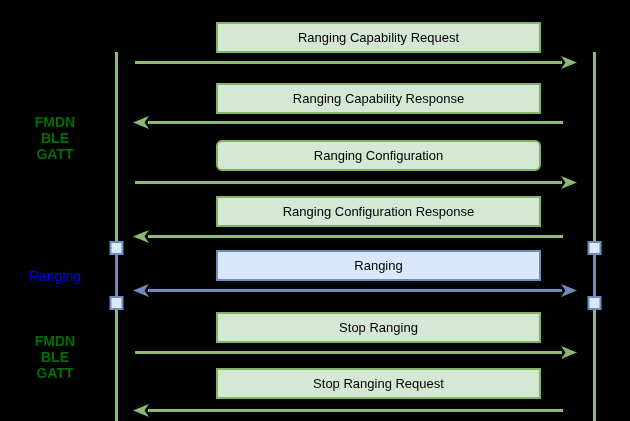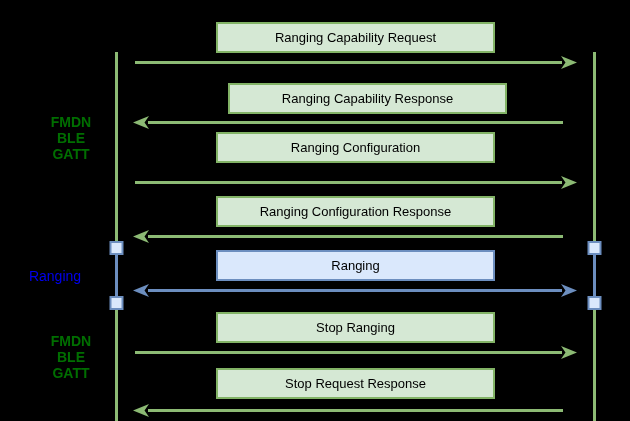--- a/index.html
+++ b/index.html
@@ -16,21 +16,21 @@
     overflow: hidden;
   }
   .overlay {
     position: absolute;
     left: 0;
     top: 0;
   }
   .msg {
     position: absolute;
     left: 216px;
-    width: 279px;
+    width: 325px;
     height: 31px;
     box-sizing: border-box;
     display: flex;
     align-items: center;
     justify-content: center;
     font-size: 13px;
     color: var(--box-text, #000000);
     white-space: nowrap;
   }
   .msg.green {
@@ -45,21 +45,20 @@
     position: absolute;
     left: 0;
     width: 110px;
     text-align: center;
     font-size: 14px;
     line-height: 16px;
   }
   .side-label.green {
     color: var(--label-green, #006e00);
     font-weight: bold;
-    padding-left: 16px;
   }
   .side-label.blue {
     color: var(--label-blue, #0000ee);
     font-weight: normal;
   }
 </style>
 </head>
 <body>
 
 <div class="canvas">
@@ -106,32 +105,32 @@
 
   <div class="side-label green" style="top: 333px;">
     <div>FMDN</div>
     <div>BLE</div>
     <div>GATT</div>
   </div>
 
   <div class="msg green" style="top: 22px;">
     <span>Ranging Capability Request</span>
   </div>
-  <div class="msg green" style="top: 83px; margin-left: 12px;">
+  <div class="msg green" style="top: 83px;">
     <span>Ranging Capability Response</span>
   </div>
-  <div class="msg green" style="top: 132px;">
+  <div class="msg green" style="top: 140px; border-radius: 6px;">
     <span>Ranging Configuration</span>
   </div>
   <div class="msg green" style="top: 196px; text-align: center;">
     <span>Ranging Configuration Response</span>
   </div>
   <div class="msg blue" style="top: 250px;">
     <span>Ranging</span>
   </div>
   <div class="msg green" style="top: 312px; text-align: center;">
     <span>Stop Ranging</span>
   </div>
   <div class="msg green" style="top: 368px;">
-    <span>Stop Request Response</span>
+    <span>Stop Ranging Request</span>
   </div>
 
 </div>
 
 </body></html>

